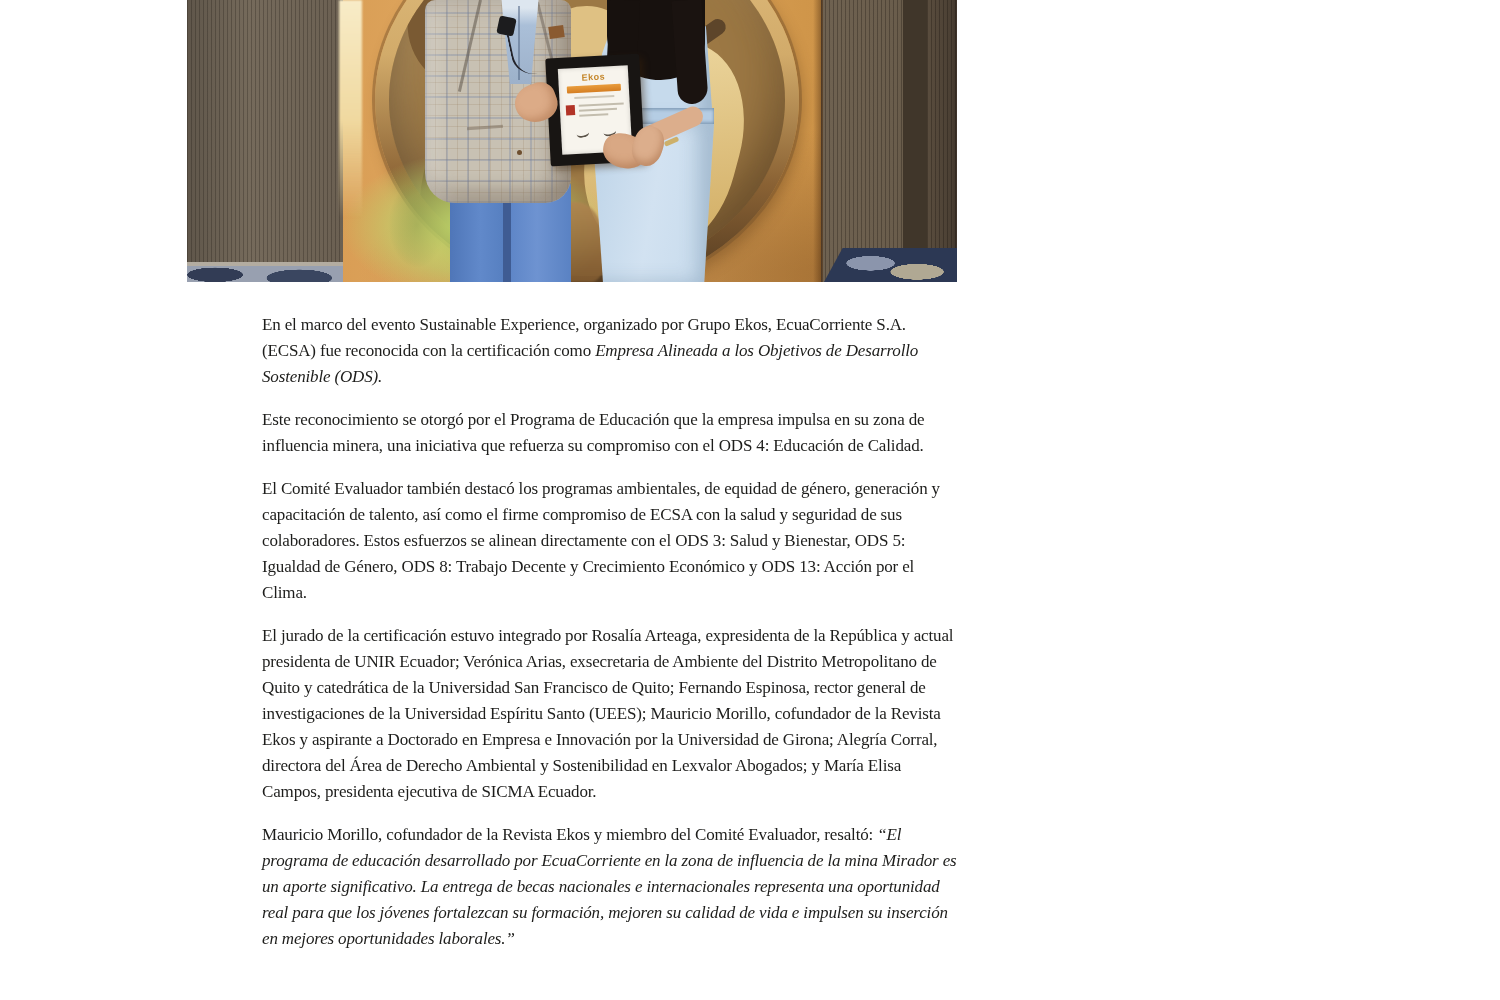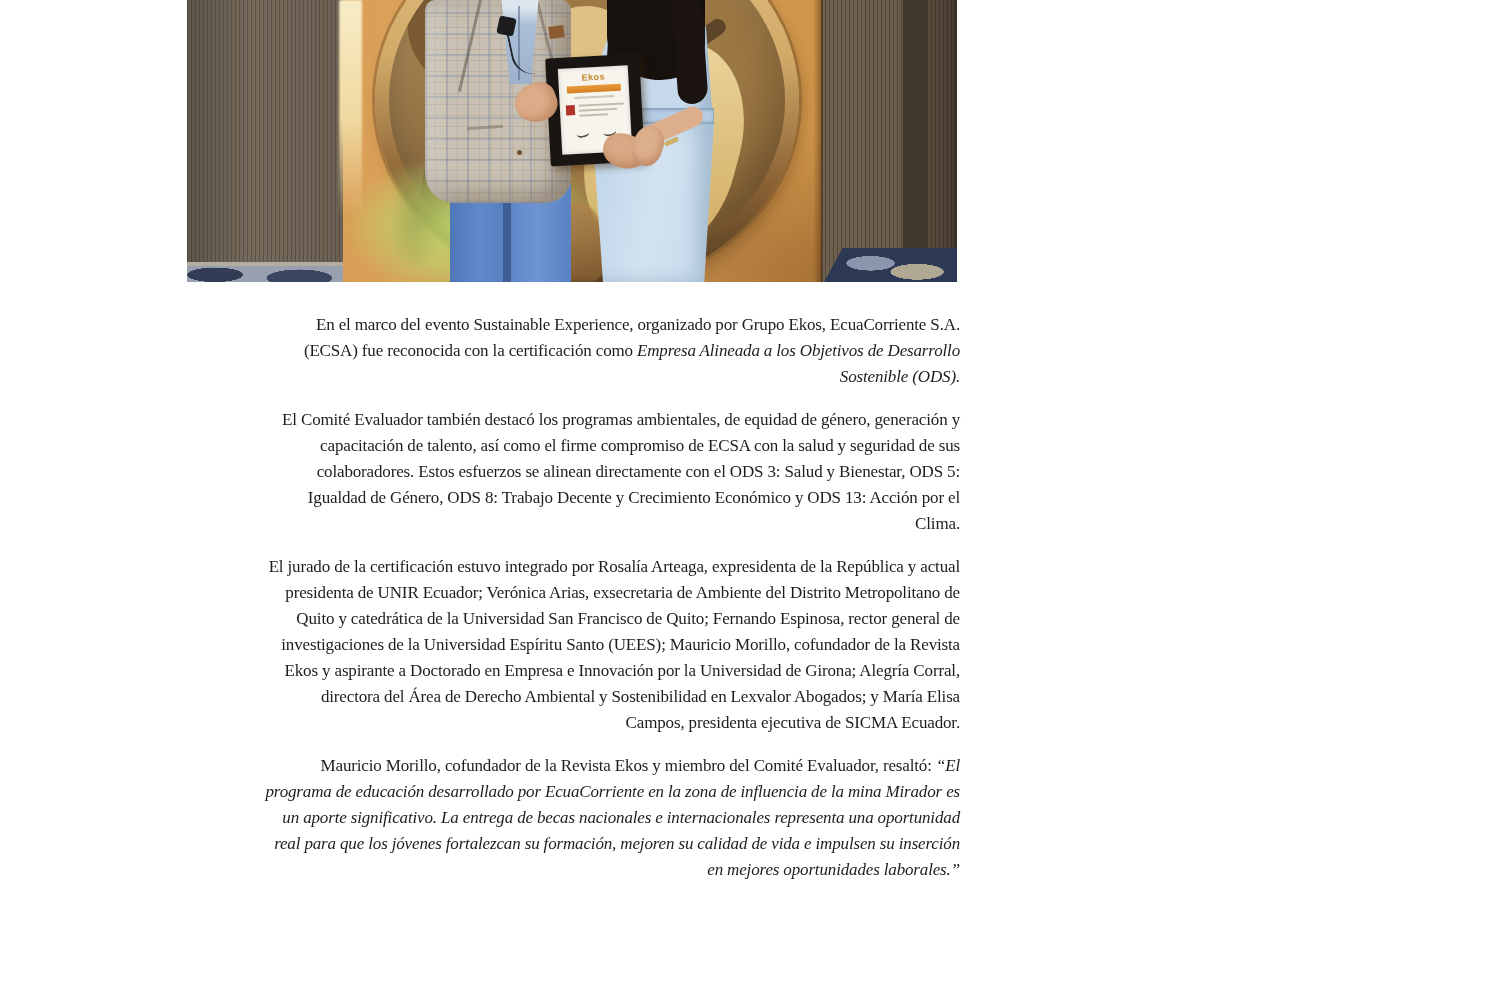--- a/index.html
+++ b/index.html
@@ -158,21 +158,21 @@
     box-shadow: inset -4px -4px 8px rgba(150,90,50,.4); }
   .m-hand-2 { left: 416px; top: 134px; width: 44px; height: 34px; background: #d9a884;
     border-radius: 45% 55% 50% 50%; transform: rotate(12deg);
     box-shadow: inset -4px -4px 8px rgba(150,90,50,.4); }
   .w-hand { left: 446px; top: 126px; width: 30px; height: 40px; background: #dcae8c;
     border-radius: 45%; transform: rotate(18deg);
     box-shadow: inset -3px -4px 7px rgba(150,90,50,.4); }
   .bracelet { left: 477px; top: 139px; width: 15px; height: 5px; background: #cdb06a;
     border-radius: 3px; transform: rotate(-24deg); }
   
-  .article { position: absolute; left: 262px; top: 312px; width: 698px; text-align: right; }
+  .article { position: absolute; left: 262px; top: 312px; width: 698px; }
   .article p { margin: 0 0 17px; font-size: 17px; line-height: 26px;
     color: #1d1d1b; letter-spacing: -0.15px; }
   .article em { font-style: italic; }
 </style>
 </head>
 <body>
 
 <div class="page">
 
   <figure class="photo">
@@ -249,18 +249,19 @@
     </div>
 
     <div class="m-hand-1"></div>
     <div class="m-hand-2"></div>
     <div class="w-hand"></div>
     <div class="bracelet"></div>
   </figure>
 
   <div class="article">
       <p><span>En el marco del evento Sustainable Experience, organizado por Grupo Ekos, EcuaCorriente S.A. (ECSA) fue reconocida con la certificación como </span><em>Empresa Alineada a los Objetivos de Desarrollo Sostenible (ODS).</em></p>
+      <p><span>Este reconocimiento se otorgó por el Programa de Educación que la empresa impulsa en su zona de influencia minera, una iniciativa que refuerza su compromiso con el ODS 4: Educación de Calidad.</span></p>
       <p><span>El Comité Evaluador también destacó los programas ambientales, de equidad de género, generación y capacitación de talento, así como el firme compromiso de ECSA con la salud y seguridad de sus colaboradores. Estos esfuerzos se alinean directamente con el ODS 3: Salud y Bienestar, ODS 5: Igualdad de Género, ODS 8: Trabajo Decente y Crecimiento Económico y ODS 13: Acción por el Clima.</span></p>
       <p><span>El jurado de la certificación estuvo integrado por Rosalía Arteaga, expresidenta de la República y actual presidenta de UNIR Ecuador; Verónica Arias, exsecretaria de Ambiente del Distrito Metropolitano de Quito y catedrática de la Universidad San Francisco de Quito; Fernando Espinosa, rector general de investigaciones de la Universidad Espíritu Santo (UEES); Mauricio Morillo, cofundador de la Revista Ekos y aspirante a Doctorado en Empresa e Innovación por la Universidad de Girona; Alegría Corral, directora del Área de Derecho Ambiental y Sostenibilidad en Lexvalor Abogados; y María Elisa Campos, presidenta ejecutiva de SICMA Ecuador.</span></p>
       <p><span>Mauricio Morillo, cofundador de la Revista Ekos y miembro del Comité Evaluador, resaltó: </span><em>“El programa de educación desarrollado por EcuaCorriente en la zona de influencia de la mina Mirador es un aporte significativo. La entrega de becas nacionales e internacionales representa una oportunidad real para que los jóvenes fortalezcan su formación, mejoren su calidad de vida e impulsen su inserción en mejores oportunidades laborales.”</em></p>
     </div>
 
 </div>
 
 </body></html>

